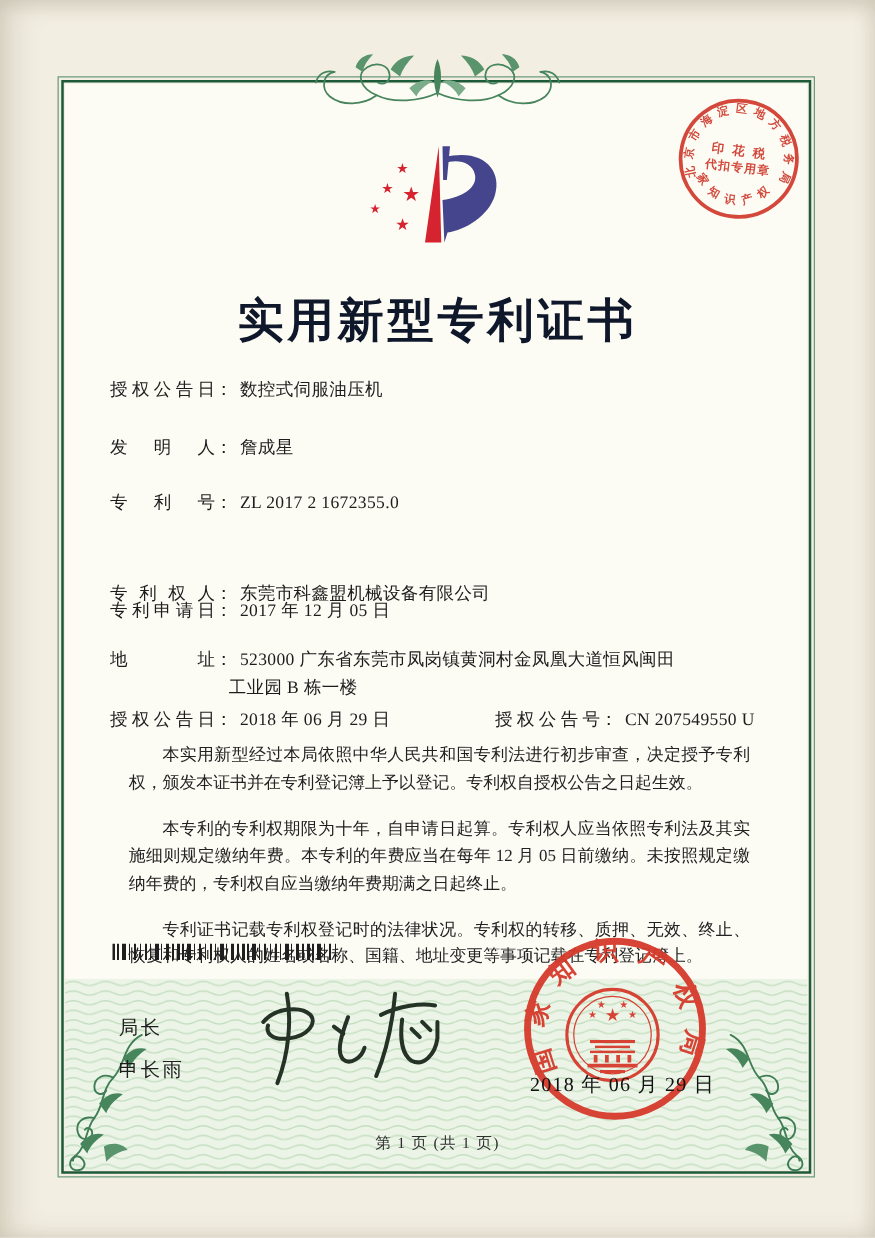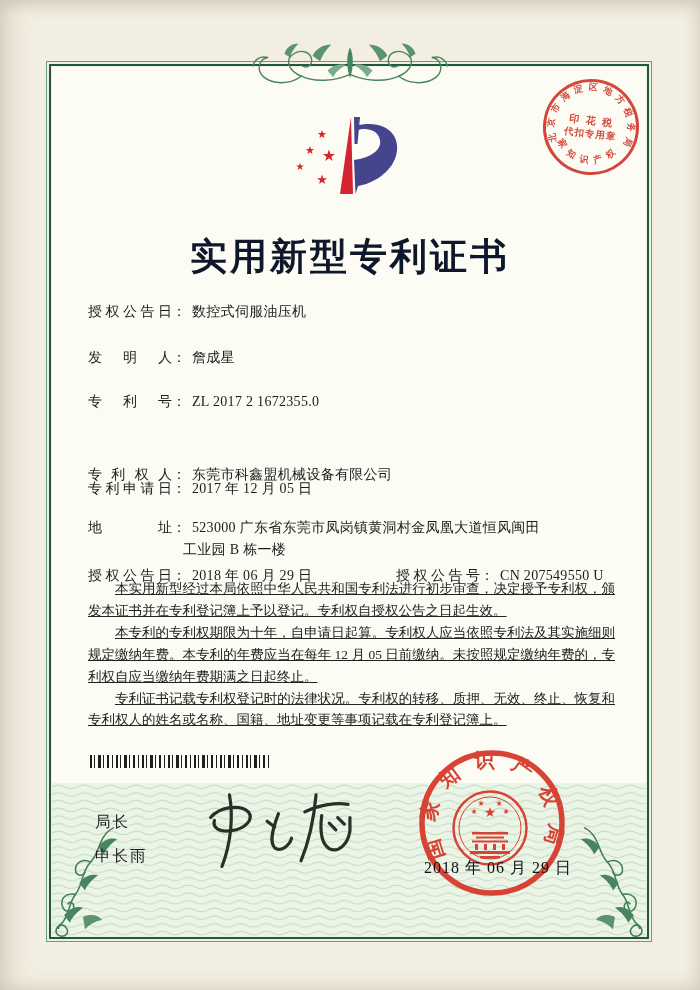--- a/index.html
+++ b/index.html
@@ -11,21 +11,21 @@
   .frame-thick{position:absolute;left:49px;top:64px;width:600px;height:875px;border:2.5px solid #1d5a3a;box-sizing:border-box;}
   .abs{position:absolute;}
   .certno{left:92px;top:108px;font-size:15px;letter-spacing:1.5px;color:#222;white-space:nowrap;}
   .title{left:0;top:232px;width:100%;text-align:center;font-size:37px;font-weight:700;letter-spacing:3px;color:#0f172a;}
   .row{left:88px;font-size:14px;white-space:nowrap;color:#1c1c1c;}
   .lbl{display:inline-block;width:84px;text-align:justify;text-align-last:justify;}
   .colon{display:inline-block;margin-right:6px;}
   .val{letter-spacing:.3px;}
   .grant2{position:absolute;left:308px;top:0;}
   .bodytext{left:88px;top:578px;width:527px;}
-  .bodytext p{margin:0;text-indent:2em;font-size:13.5px;line-height:21.9px;text-align:justify;color:#222;text-decoration:underline;}
+  .bodytext p{margin:15px;text-indent:2em;font-size:13.5px;line-height:21.9px;text-align:justify;color:#222;}
   .barcode{left:90px;top:755px;width:181px;height:13px;
     background:repeating-linear-gradient(90deg,#1f1f1f 0 2px,transparent 2px 4px,#1f1f1f 4px 5px,transparent 5px 8px,#1f1f1f 8px 11px,transparent 11px 13px,#1f1f1f 13px 14px,transparent 14px 17px,#1f1f1f 17px 19px,transparent 19px 22px,#1f1f1f 22px 23px,transparent 23px 26px);}
   .sig-title{left:95px;top:812px;font-size:15.5px;letter-spacing:2px;}
   .sig-name{left:95px;top:846px;font-size:15.5px;letter-spacing:2px;}
   .seal-date{left:424px;top:858px;font-size:16px;letter-spacing:1px;color:#111;z-index:6;}
   .footer{left:0;top:906px;width:100%;text-align:center;font-size:12.5px;letter-spacing:1px;color:#2e2e2e;}
   .taxstamp{left:536px;top:72px;transform:rotate(7deg);opacity:.92;}
   .sealsvg{left:417px;top:748px;z-index:5;opacity:.95;}
   .corner-right{transform:scaleX(-1);}
   svg text{font-family:"Liberation Serif","DejaVu Serif",serif;}
@@ -197,14 +197,15 @@
         <rect x="67" y="96" width="3" height="6"></rect>
         <rect x="76" y="96" width="3" height="6"></rect>
         <rect x="85" y="96" width="3" height="6"></rect>
         <rect x="53" y="103" width="40" height="3"></rect>
         <rect x="63" y="108" width="20" height="2.5"></rect>
       </g>
     </g>
   </svg>
   <div class="abs seal-date">2018 年 06 月 29 日</div>
 
+  <div class="abs footer">第 1 页 (共 1 页)</div>
 
 </div>
 
 </body></html>

